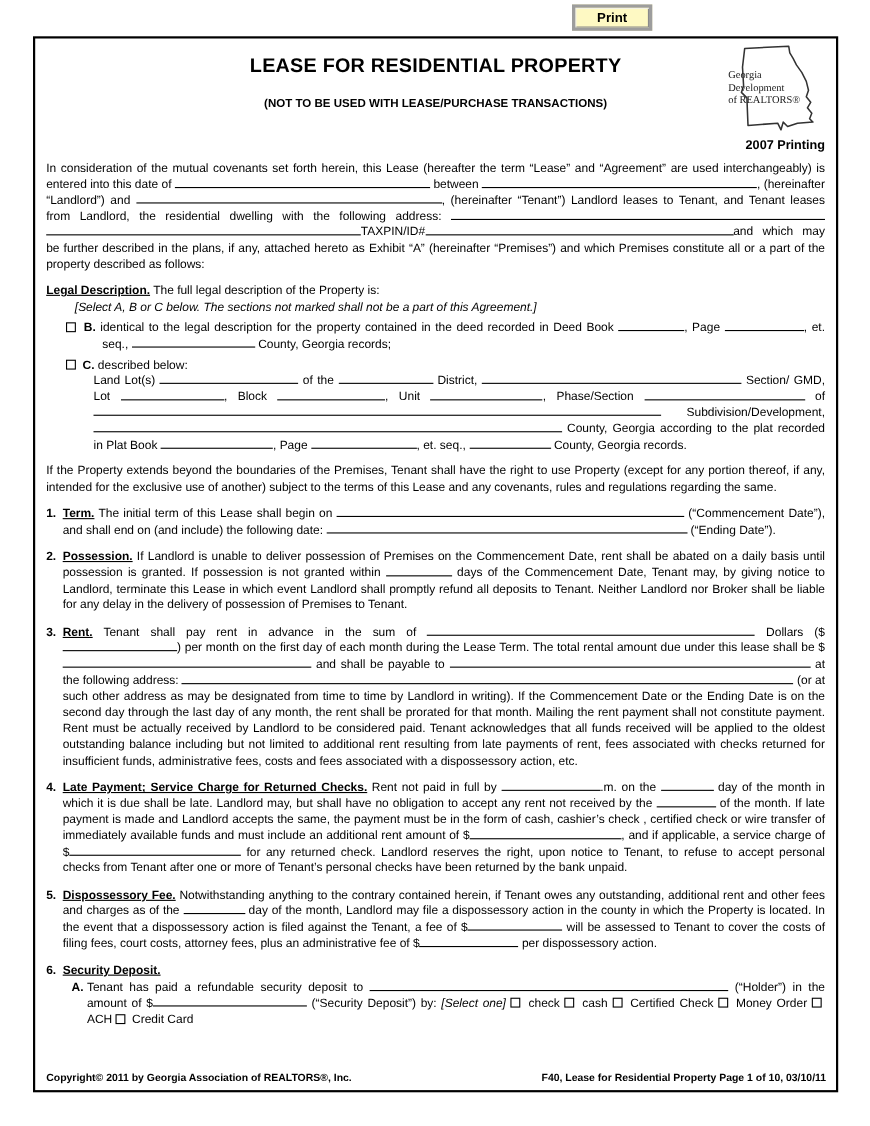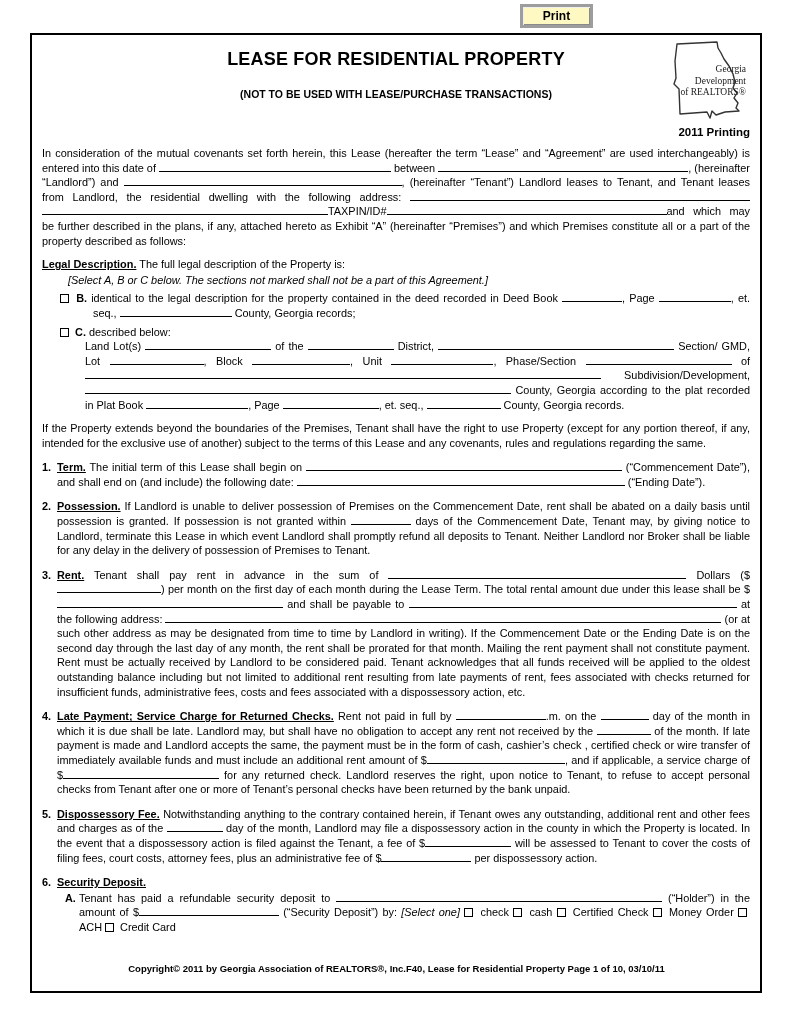--- a/index.html
+++ b/index.html
@@ -21,21 +21,21 @@
     border:2px solid #000; padding:5px 10px 16px 10px; background:#fff;
   }
   
   .doc-header { position:relative; height:106px; }
   .title-block { padding-top:9px; }
   .doc-title { text-align:center; font-weight:bold; font-size:18px; letter-spacing:.2px; }
   .doc-subtitle { text-align:center; font-weight:bold; font-size:10.5px; margin-top:18px; }
   .logo { position:absolute; right:0px; top:1px; width:96px; }
   .logo svg { display:block; margin:0 auto; }
   .logo-text {
-    position:absolute; top:23px; left:8px; width:84px; text-align:right;
+    position:absolute; top:23px; left:8px; width:84px; text-align:left;
     font-family:"Liberation Serif", serif; font-size:9.5px; line-height:11.5px; color:#1a1a1a;
   }
   .printing-line { font-weight:bold; font-size:11.5px; text-align:right; margin-top:3px; }
   
   .doc-body { font-size:10.9px; line-height:14.6px; }
   .para { text-align:justify; margin-top:9px; }
   .para.first { margin-top:0; }
   .note { margin-top:1px; padding-left:26px; }
   .check-item { margin-top:4px; padding-left:51px; text-indent:-33px; text-align:justify; }
   .sub { margin-top:0; padding-left:43px; text-align:justify; }
@@ -48,22 +48,22 @@
   .blank { display:inline-block; border-bottom:1px solid #000; height:10px; }
   .checkbox {
     display:inline-block; width:9px; height:9px; border:1.5px solid #000;
     vertical-align:-1px; margin-right:3px; background:#fff;
   }
   .bold { font-weight:bold; }
   .bu { font-weight:bold; text-decoration:underline; }
   .it { font-style:italic; }
   
   .doc-footer {
-    position:absolute; left:10px; right:9px; bottom:17px;
-    display:flex; justify-content:center;
+    position:absolute; left:10px; right:9px; bottom:5px;
+    display:flex; justify-content:space-between;
     font-weight:bold; font-size:9.5px;
   }
 </style>
 </head>
 <body>
 
 <button class="print-btn">Print</button>
 
 <div class="page">
 
@@ -74,21 +74,21 @@
     </div>
     <div class="logo">
       <svg width="90" height="82" viewBox="0 0 90 82">
         <path d="M20,3 L60,1 L61,7 L64,12 L67,18 L72,25 L76,33 L78,41 L76,47 L80,52 L77,57 L81,62 L79,67 L82,70 L68,71 L59,74 L55,70 L53,77 L50,71 L23,73 L22,48 L17,43 L19,37 L18,20 Z" fill="none" stroke="#333" stroke-width="1.4" stroke-linejoin="round"></path>
       </svg>
       <div class="logo-text">
         <div>Georgia</div>
         <div>Development</div>
         <div>of REALTORS®</div>
       </div>
-      <div class="printing-line">2011 Printing</div>
+      <div class="printing-line">2007 Printing</div>
     </div>
   </div>
 
   <div class="doc-body">
       <div class="para first"><span>In consideration of the mutual covenants set forth herein, this Lease (hereafter the term “Lease” and “Agreement” are used interchangeably) is entered into this date of </span><span class="blank" style="width: 232px;"></span><span> between </span><span class="blank" style="width: 250px;"></span><span>, (hereinafter “Landlord”) and </span><span class="blank" style="width: 278px;"></span><span>, (hereinafter “Tenant”) Landlord leases to Tenant, and Tenant leases from Landlord, the residential dwelling with the following address: </span><span class="blank" style="width: 340px;"></span><span class="blank" style="width: 286px;"></span><span>TAXPIN/ID#</span><span class="blank" style="width: 280px;"></span><span>and which may be further described in the plans, if any, attached hereto as Exhibit “A” (hereinafter “Premises”) and which Premises constitute all or a part of the property described as follows:</span></div>
       <div class="para"><span class="bu">Legal Description.</span><span> The full legal description of the Property is:</span></div>
       <div class="note"><span class="it">[Select A, B or C below. The sections not marked shall not be a part of this Agreement.]</span></div>
       <div class="check-item"><span class="checkbox"></span><span> </span><span class="bold">B.</span><span>  identical to the legal description for the property contained in the deed recorded in Deed Book </span><span class="blank" style="width: 60px;"></span><span>, Page </span><span class="blank" style="width: 72px;"></span><span>, et. seq., </span><span class="blank" style="width: 112px;"></span><span> County, Georgia records;</span></div>
       <div class="check-item"><span class="checkbox"></span><span> </span><span class="bold">C.</span><span> described below:</span></div>
       <div class="sub"><span>Land Lot(s) </span><span class="blank" style="width: 126px;"></span><span> of the </span><span class="blank" style="width: 86px;"></span><span> District, </span><span class="blank" style="width: 236px;"></span><span> Section/ GMD, Lot </span><span class="blank" style="width: 94px;"></span><span>, Block </span><span class="blank" style="width: 98px;"></span><span>, Unit </span><span class="blank" style="width: 102px;"></span><span>, Phase/Section </span><span class="blank" style="width: 146px;"></span><span> of </span><span class="blank" style="width: 516px;"></span><span> Subdivision/Development, </span><span class="blank" style="width: 426px;"></span><span> County, Georgia according to the plat recorded in Plat Book </span><span class="blank" style="width: 102px;"></span><span>, Page </span><span class="blank" style="width: 96px;"></span><span>, et. seq., </span><span class="blank" style="width: 74px;"></span><span> County, Georgia records.</span></div>

